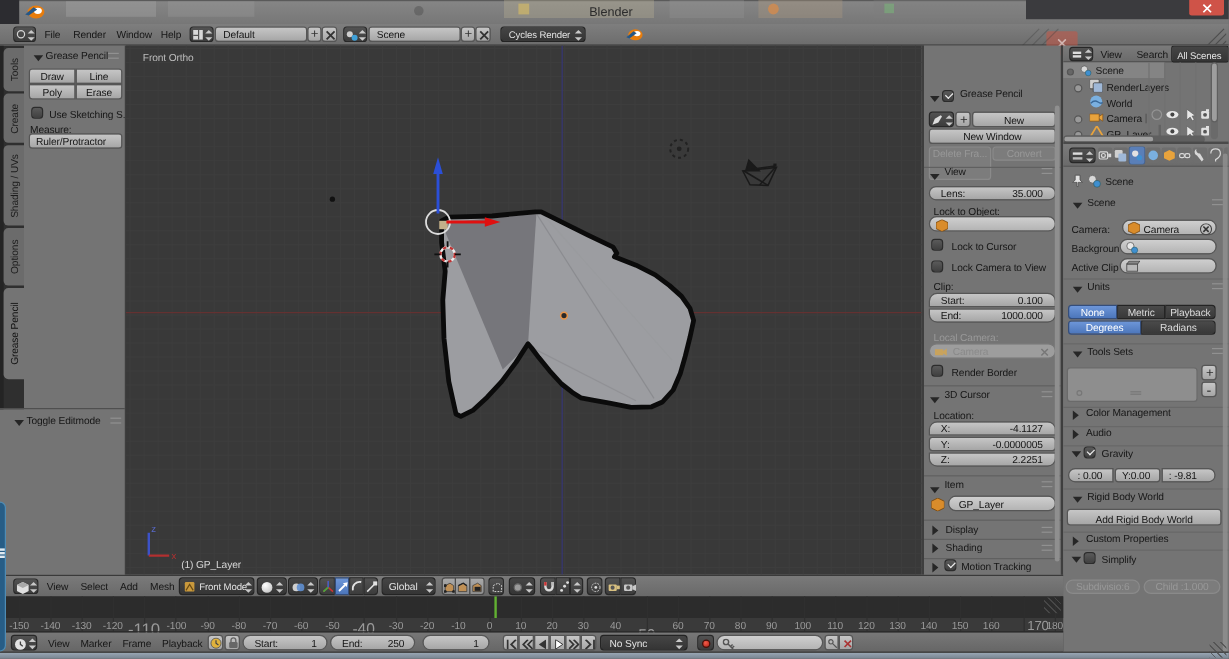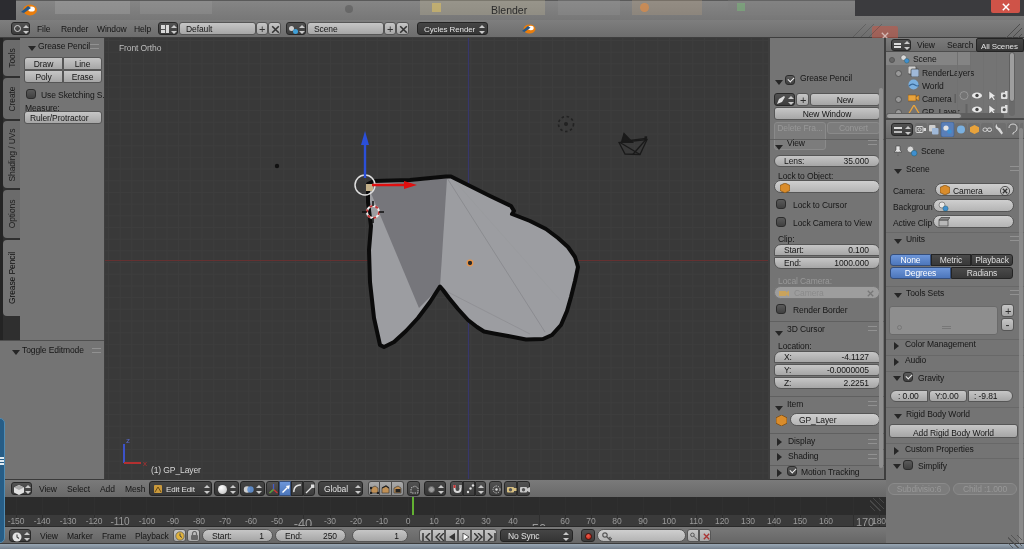--- a/index.html
+++ b/index.html
@@ -581,21 +581,21 @@
   </div>
   <div class="txt" style="left:39px;top:5px">View</div>
   <div class="txt" style="left:67px;top:5px">Select</div>
   <div class="txt" style="left:100px;top:5px">Add</div>
   <div class="txt" style="left:125px;top:5px">Mesh</div>
   <div class="abs ddark" style="left:149px;top:2px;width:63px;height:15px">
     <svg width="10" height="10" style="position:absolute;left:3px;top:2px" viewBox="0 0 10 10">
           <rect x="1" y="1" width="8" height="8" rx="1" fill="#c9993c"></rect>
           <path d="M2,8 L5,3 L8,8" stroke="#6a4a12" fill="none"></path>
         </svg>
-    <div class="txt" style="left:16px;top:3px;font-size:8px">Edit Edit</div>
+    <div class="txt" style="left:16px;top:3px;font-size:8px">Front Mode</div>
     <div class="ud" style="left:54px;top:3px"></div>
   </div>
   <div class="abs ddark" style="left:214px;top:2px;width:25px;height:15px">
     <div class="abs" style="left:3px;top:3px;width:9px;height:9px;border-radius:5px;background:radial-gradient(circle at 35% 30%,#fff,#b9b9b9)"></div>
     <div class="ud" style="left:15px;top:3px"></div>
   </div>
   <div class="abs ddark" style="left:240px;top:2px;width:25px;height:15px">
     <svg width="11" height="11" style="position:absolute;left:2px;top:2px" viewBox="0 0 11 11">
           <circle cx="4" cy="5.5" r="3.2" fill="#cfcfcf"></circle>
           <circle cx="7.5" cy="5.5" r="3.2" fill="#5f8fd0" opacity=".9"></circle>
@@ -731,21 +731,21 @@
   <div class="abs" style="left:748px;top:0;width:1px;height:29px;background:#2f2f2f"></div>
   <div class="abs" style="left:774px;top:0;width:1px;height:29px;background:#2f2f2f"></div>
   <div class="abs" style="left:800px;top:0;width:1px;height:29px;background:#2f2f2f"></div>
   <div class="abs" style="left:826px;top:0;width:1px;height:29px;background:#2f2f2f"></div>
   <div class="abs" style="left:853px;top:0;width:1px;height:29px;background:#2f2f2f"></div>
   <div class="abs" style="left:879px;top:0;width:1px;height:29px;background:#2f2f2f"></div>
   <div class="txt ct" style="left:1px;top:19px;width:30px;color:#9a9a9a;font-size:8.5px">-150</div>
   <div class="txt ct" style="left:27px;top:19px;width:30px;color:#9a9a9a;font-size:8.5px">-140</div>
   <div class="txt ct" style="left:53px;top:19px;width:30px;color:#9a9a9a;font-size:8.5px">-130</div>
   <div class="txt ct" style="left:79px;top:19px;width:30px;color:#9a9a9a;font-size:8.5px">-120</div>
-  <div class="txt ct" style="left:105px;top:19px;width:30px;color:#9a9a9a;font-size:10px">-110</div>
+  <div class="txt ct" style="left:105px;top:19px;width:30px;color:#9a9a9a;font-size:14px">-110</div>
   <div class="txt ct" style="left:132px;top:19px;width:30px;color:#9a9a9a;font-size:8.5px">-100</div>
   <div class="txt ct" style="left:158px;top:19px;width:30px;color:#9a9a9a;font-size:8.5px">-90</div>
   <div class="txt ct" style="left:184px;top:19px;width:30px;color:#9a9a9a;font-size:8.5px">-80</div>
   <div class="txt ct" style="left:210px;top:19px;width:30px;color:#9a9a9a;font-size:8.5px">-70</div>
   <div class="txt ct" style="left:236px;top:19px;width:30px;color:#9a9a9a;font-size:8.5px">-60</div>
   <div class="txt ct" style="left:262px;top:19px;width:30px;color:#9a9a9a;font-size:8.5px">-50</div>
   <div class="txt ct" style="left:288px;top:19px;width:30px;color:#9a9a9a;font-size:13px">-40</div>
   <div class="txt ct" style="left:315px;top:19px;width:30px;color:#9a9a9a;font-size:8.5px">-30</div>
   <div class="txt ct" style="left:341px;top:19px;width:30px;color:#9a9a9a;font-size:8.5px">-20</div>
   <div class="txt ct" style="left:367px;top:19px;width:30px;color:#9a9a9a;font-size:8.5px">-10</div>

